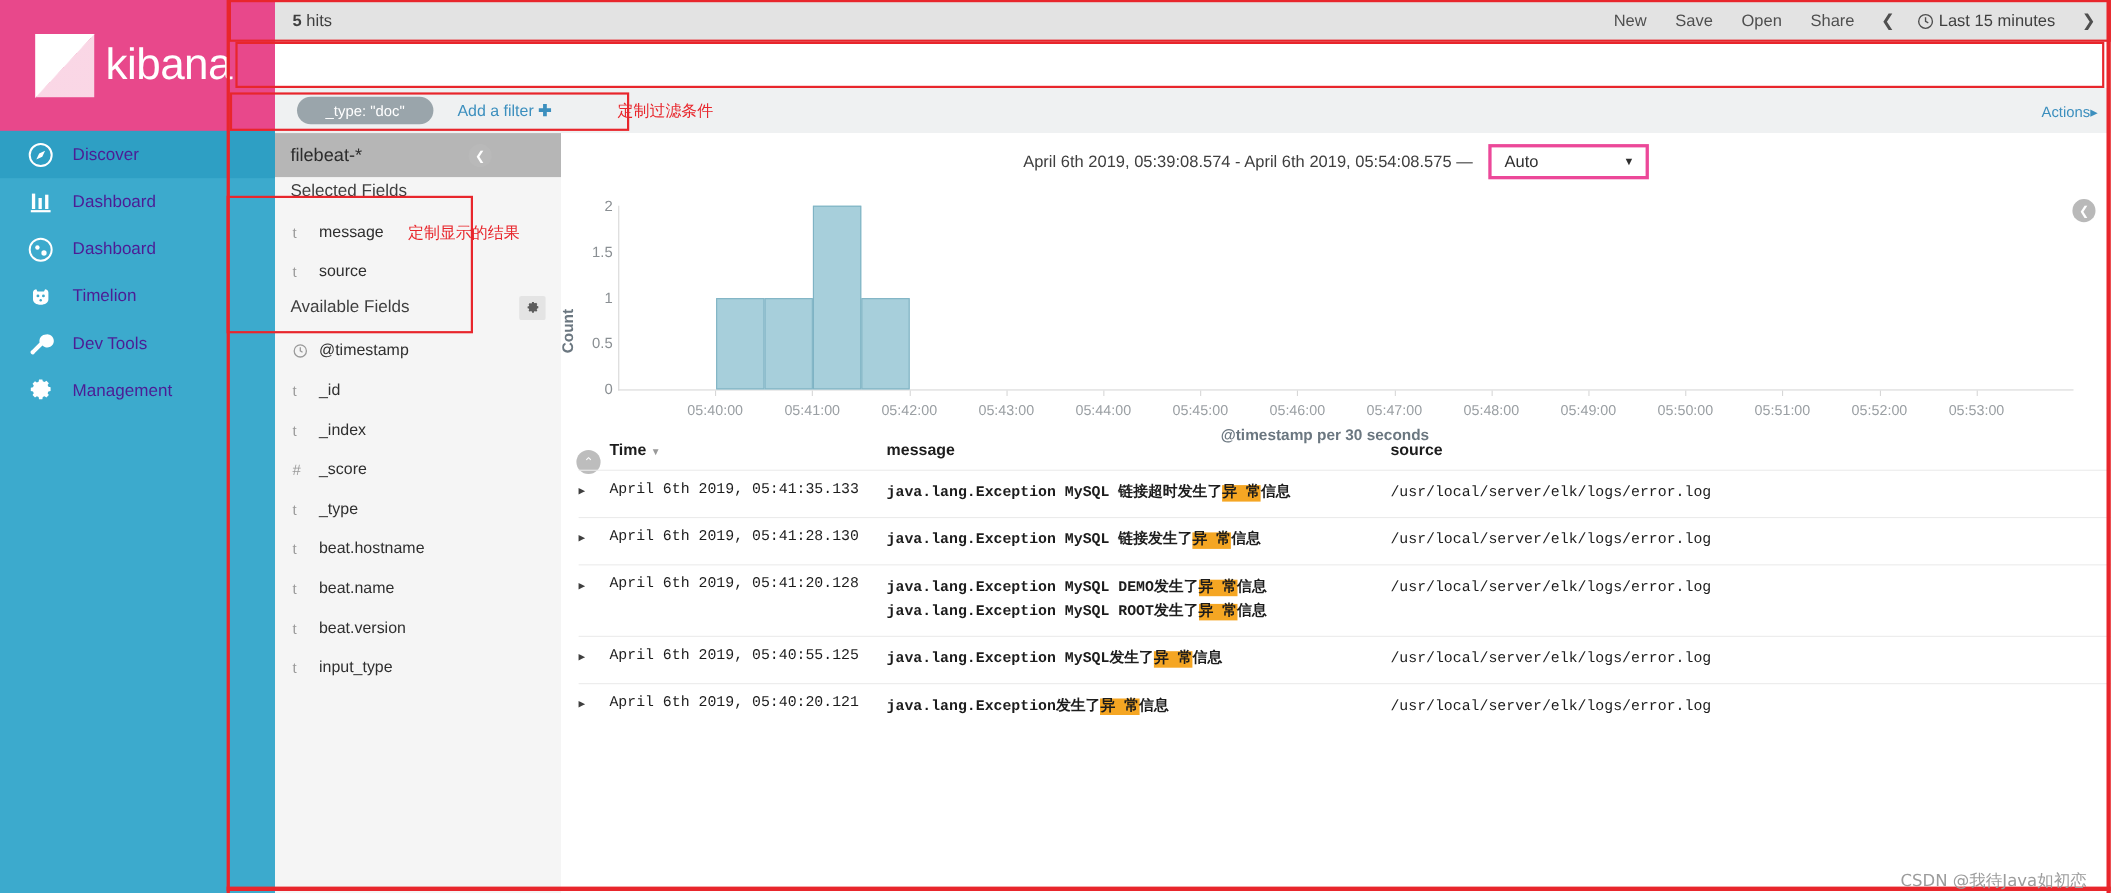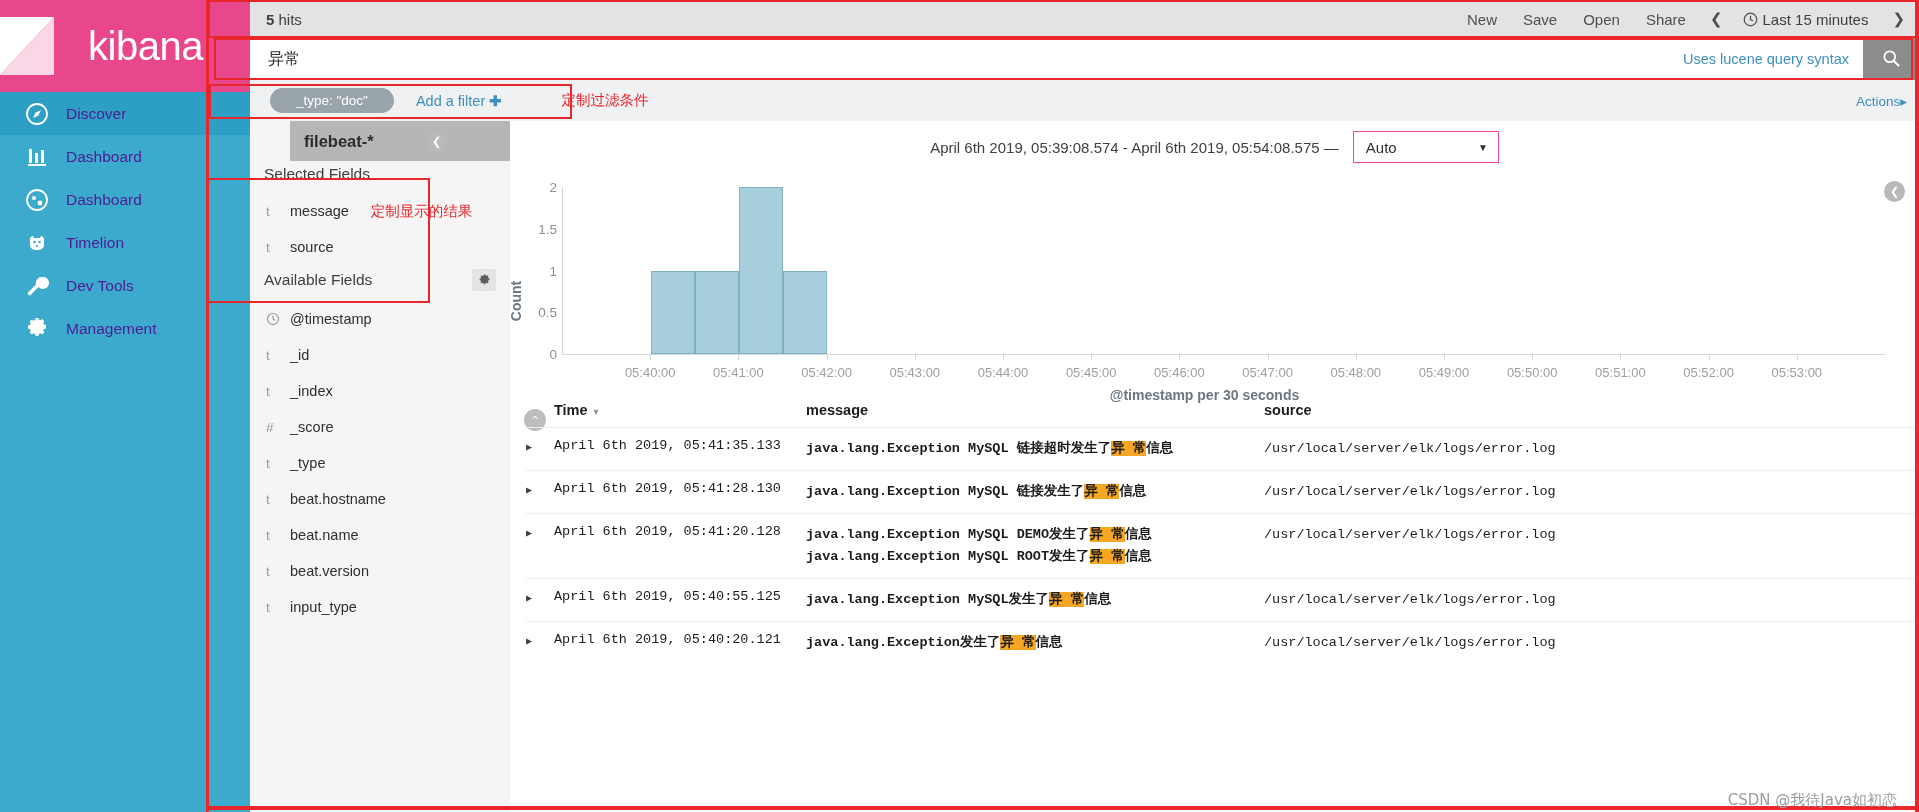--- a/index.html
+++ b/index.html
@@ -9,22 +9,22 @@
     background: #fff; overflow: hidden;
   }
   .app { position: relative; width: 1919px; height: 812px; }
 
   
   .sidebar {
     position: absolute; left: 0; top: 0; width: 250px; height: 812px;
     background: #3caacd;
   }
   .logo {
-    height: 92px; background: #e8488b;
-    display: flex; align-items: center; padding-left: 0; gap: 24px;
+    height: 119px; background: #e8488b;
+    display: flex; align-items: center; padding-left: 32px;
   }
   .logo-mark {
     width: 54px; height: 58px; position: relative; margin-right: 10px; flex: none;
   }
   .logo-mark .tri-a {
     position: absolute; left: 0; top: 0; width: 0; height: 0;
     border-left: 54px solid #ffffff; border-bottom: 58px solid transparent;
   }
   .logo-mark .tri-b {
     position: absolute; left: 0; top: 0; width: 54px; height: 58px;
@@ -89,21 +89,21 @@
   .annot { color: #e8262c; font-size: 14.5px; margin-left: 60px; }
   .actions { margin-left: auto; margin-right: 12px; color: #3c8fbe; font-size: 13.5px; cursor: pointer; }
 
   
   .fields {
     position: absolute; left: 250px; top: 121px; width: 260px; bottom: 0;
     background: #f5f5f5;
   }
   .index-header {
     height: 40px; background: #b6b6b6; display: flex; align-items: center;
-    padding-left: 14px; font-size: 16.5px; font-weight: 700; color: #2c2c2c; margin-left: 40px;
+    padding-left: 14px; font-size: 16.5px; font-weight: 400; color: #2c2c2c;
   }
   .sect-title { font-size: 15.5px; color: #3f3f3f; padding: 4px 0 10px 14px; }
   .sect-title.inline { display: flex; align-items: center; }
   .gear-btn {
     margin-left: auto; margin-right: 14px; width: 24px; height: 22px;
     background: #e4e4e4; display: flex; align-items: center; justify-content: center;
     border-radius: 2px; cursor: pointer;
   }
   .field-row {
     display: flex; align-items: center; height: 36px; padding-left: 16px;
@@ -118,21 +118,21 @@
     display: flex; align-items: center; justify-content: center; font-size: 11px; cursor: pointer; z-index: 5;
   }
 
   
   .main { position: absolute; left: 510px; top: 121px; right: 0; bottom: 0; background: #fff; }
   .chart-head {
     height: 52px; display: flex; align-items: center; justify-content: center; gap: 14px;
   }
   .range-text { font-size: 15px; color: #3f3f3f; }
   .interval-sel {
-    width: 146px; height: 32px; border: 1px solid #ec4899; background: #fff;
+    width: 146px; height: 32px; border: 3px solid #ec4899; background: #fff;
     font-size: 15px; color: #2f2f2f; font-family: "Liberation Sans", sans-serif;
     padding-left: 12px; display: flex; align-items: center; cursor: pointer;
   }
   .interval-sel .caret { margin-left: auto; margin-right: 10px; font-size: 10px; }
 
   
   .chart-wrap { position: relative; height: 250px; margin: 0 20px 0 0; }
   .ylabel {
     position: absolute; left: 6px; top: 120px; transform: rotate(-90deg) translateX(-50%);
     transform-origin: left center; font-size: 14px; font-weight: 700; color: #6b7780;
@@ -291,32 +291,20 @@
               <circle cx="12" cy="12" r="10" fill="none" stroke="#4f4f4f" stroke-width="2"></circle>
               <path d="M12 6v6l4 2" fill="none" stroke="#4f4f4f" stroke-width="2"></path>
             </svg>
         </span>
         <span>Last 15 minutes</span>
       </span>
       <span class="chev">❯</span>
     </div>
   </div>
 
-  <div class="querybar">
-    <input class="query-input" value="异常" placeholder="Search... (e.g. status:200 AND extension:PHP)" style="">
-    <span class="query-note">Uses lucene query syntax</span>
-    <button class="search-btn">
-      <span>
-        <svg width="20" height="20" viewBox="0 0 24 24">
-            <circle cx="10.5" cy="10.5" r="6.5" fill="none" stroke="#fff" stroke-width="2.2"></circle>
-            <path d="M15.5 15.5L21 21" stroke="#fff" stroke-width="2.6" stroke-linecap="round"></path>
-          </svg>
-      </span>
-    </button>
-  </div>
 
   <div class="filterbar">
     <span class="pill">_type: "doc"</span>
     <span class="addfilter">
       <span>Add a filter</span>
       <span class="plus">✚</span>
     </span>
     <span class="annot">定制过滤条件</span>
     <span class="actions">
       <span>Actions</span><span>▸</span>

